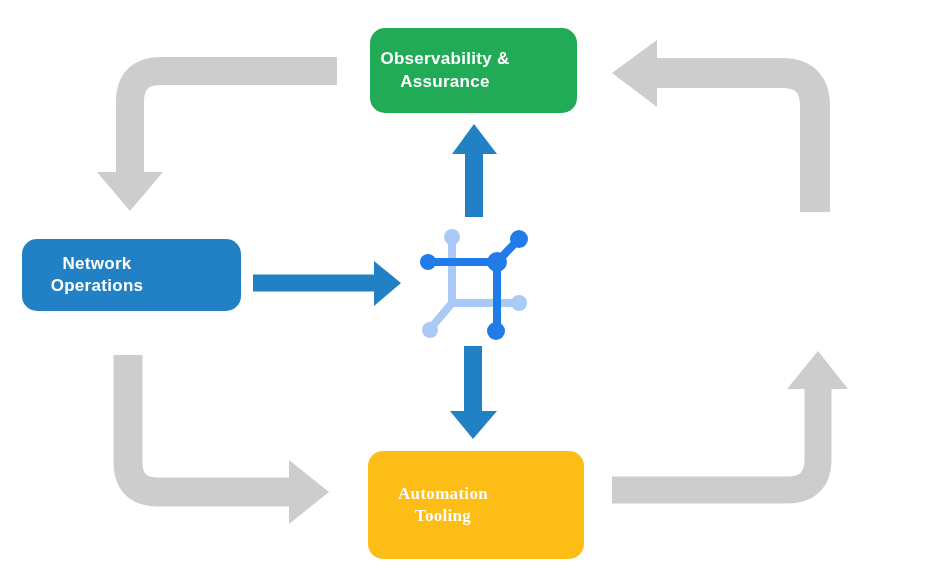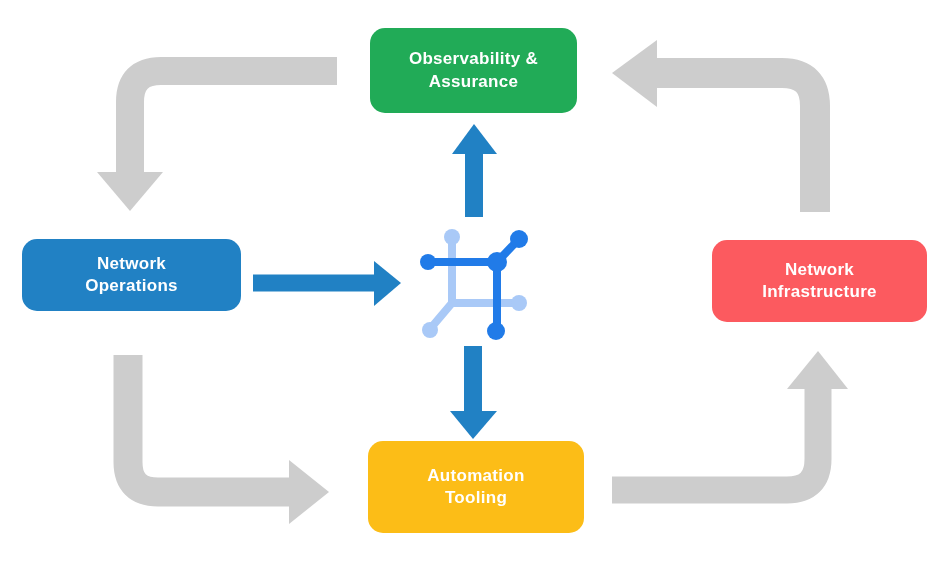--- a/index.html
+++ b/index.html
@@ -13,34 +13,34 @@
   }
   .arrow-layer {
     position: absolute;
     left: 0; top: 0;
     width: 948px; height: 570px;
   }
   .node {
     position: absolute;
     display: flex;
     align-items: center;
-    justify-content: center;
+    justify-content: flex-start;
     border-radius: 15px;
     color: #ffffff;
     font-size: 17px;
     font-weight: 700;
     letter-spacing: 0.3px;
     line-height: 1.32;
     text-align: center;
   }
   .node .label { max-width: 150px; }
   .node-observability        { left: 370px; top: 28px;  width: 207px; height: 85px; background: #21ab57; }
   .node-network-operations   { left: 22px;  top: 239px; width: 219px; height: 72px; background: #2181c4; }
   .node-network-infrastructure { left: 712px; top: 240px; width: 215px; height: 82px; background: #fc5a5f; }
-  .node-automation-tooling   { left: 368px; top: 441px; width: 216px; height: 92px; background: #fcbd17; }
+  .node-automation-tooling   { left: 368px; top: 451px; width: 216px; height: 108px; background: #fcbd17; font-family: Liberation Serif, serif; }
   .center-icon {
     position: absolute;
     left: 415px; top: 225px;
     width: 120px; height: 115px;
   }
 </style>
 </head>
 <body>
 
 <div id="canvas">
@@ -84,23 +84,20 @@
   </svg>
 
   <div class="node node-observability">
     <span class="label">Observability &amp; Assurance</span>
   </div>
 
   <div class="node node-network-operations">
     <span class="label">Network Operations</span>
   </div>
 
-  <div class="node node-network-infrastructure">
-    <span class="label">Network Infrastructure</span>
-  </div>
 
   <div class="node node-automation-tooling">
     <span class="label">Automation Tooling</span>
   </div>
 
   <svg class="center-icon" viewBox="0 0 120 115" aria-hidden="true">
 
     <g stroke="#a9c9f7" stroke-width="8" stroke-linecap="round" fill="none">
       <path d="M 37 12 L 37 78"></path>
       <path d="M 37 78 L 103 78"></path>

